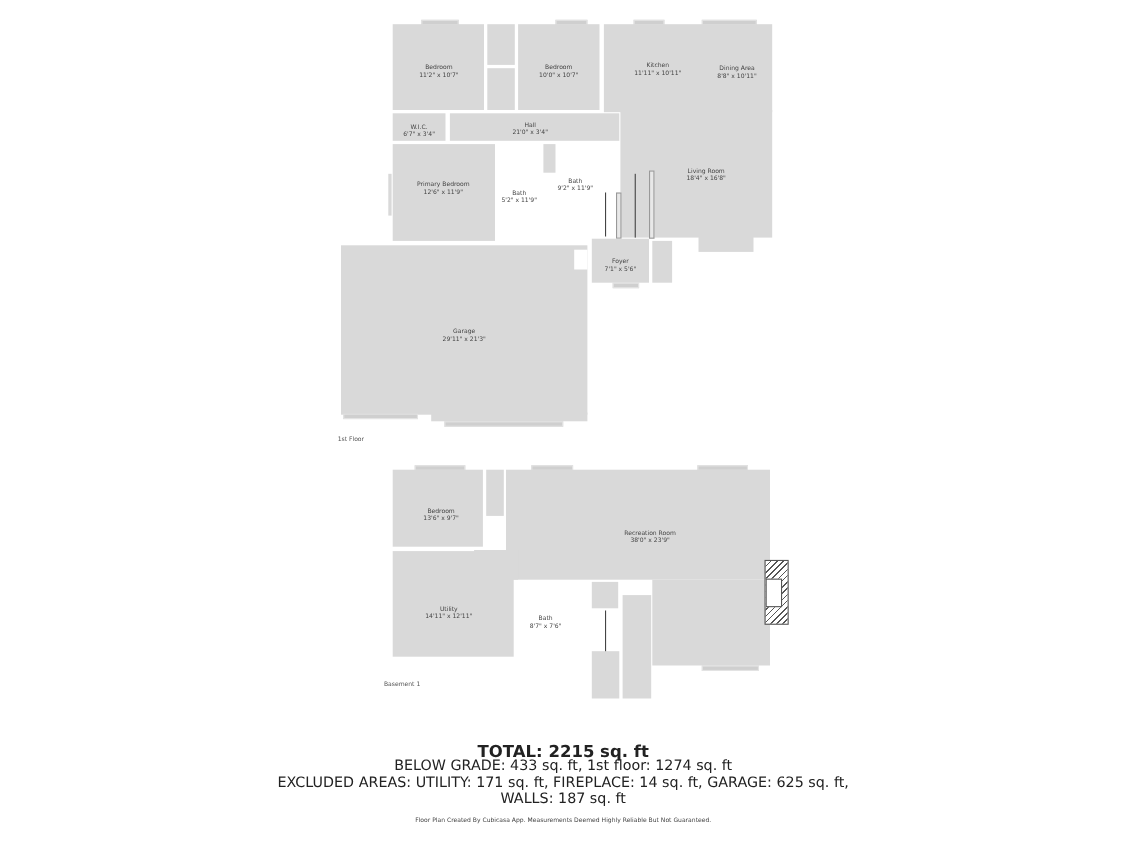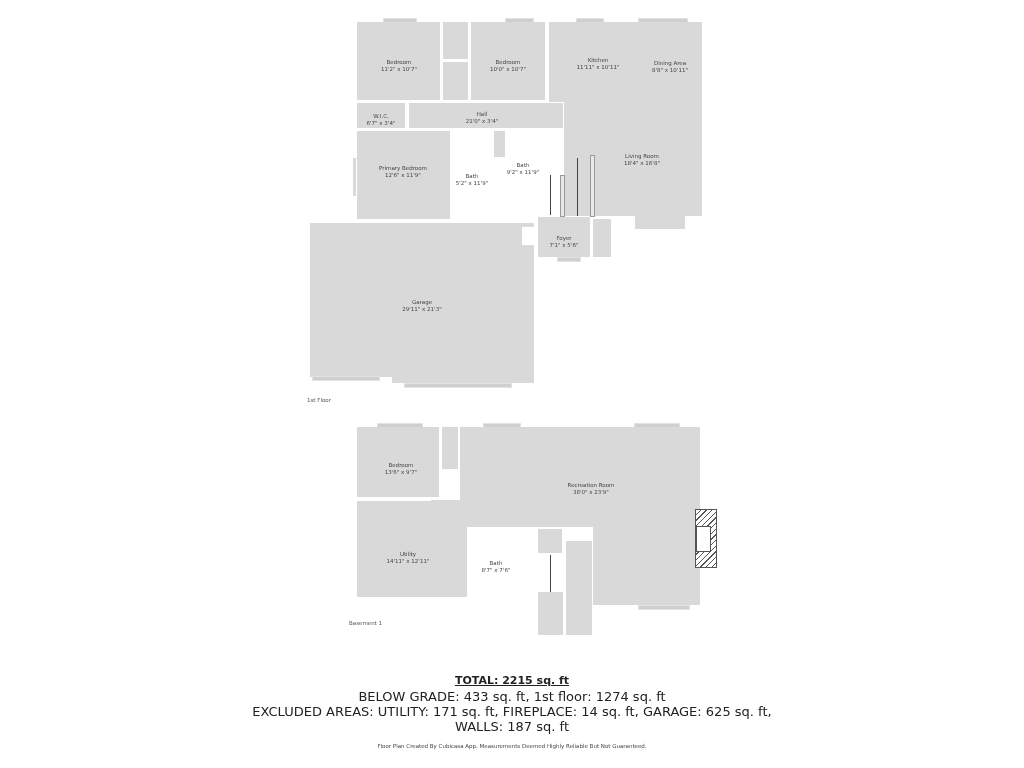--- a/index.html
+++ b/index.html
@@ -5,21 +5,21 @@
   html, body { margin:0; padding:0; background:#ffffff; }
   body { width:1024px; height:768px; position:relative; overflow:hidden; font-family:"DejaVu Sans", sans-serif; color:#333; }
   .room { position:absolute; background:#d9d9d9; }
   .white { position:absolute; background:#ffffff; }
   .lbl { position:absolute; text-align:center; font-size:5.5px; line-height:7px; color:#444; white-space:nowrap; transform:translateX(-50%); }
   .lbl span { display:block; }
   .win { position:absolute; background:#cfcfcf; border:1px solid #e3e3e3; }
   .floor-label { position:absolute; font-size:5.5px; color:#555; }
   .line { position:absolute; background:#444; }
   .summary { position:absolute; left:0; width:1024px; text-align:center; color:#222; }
-  .total { top:674px; font-size:11px; font-weight:bold;text-decoration:underline; }
+  .total { top:674px; font-size:15px; font-weight:bold; }
   .s1 { top:689px; font-size:13px; }
   .s2 { top:704px; font-size:13px; }
   .s3 { top:719px; font-size:13px; }
   .disclaimer { top:743px; font-size:5.5px; color:#444; }
   .fireplace { position:absolute; left:695px; top:509px; width:20px; height:57px; border:1px solid #555; background:repeating-linear-gradient(135deg,#fff 0 3px,#555 3px 4px); }
   .fireplace .inner { position:absolute; left:0; top:16px; width:13px; height:24px; background:#fff; border:1px solid #555; }
   .stair { position:absolute; border:1px solid #999; background:#e8e8e8; }
 </style>
 </head>
 <body>

